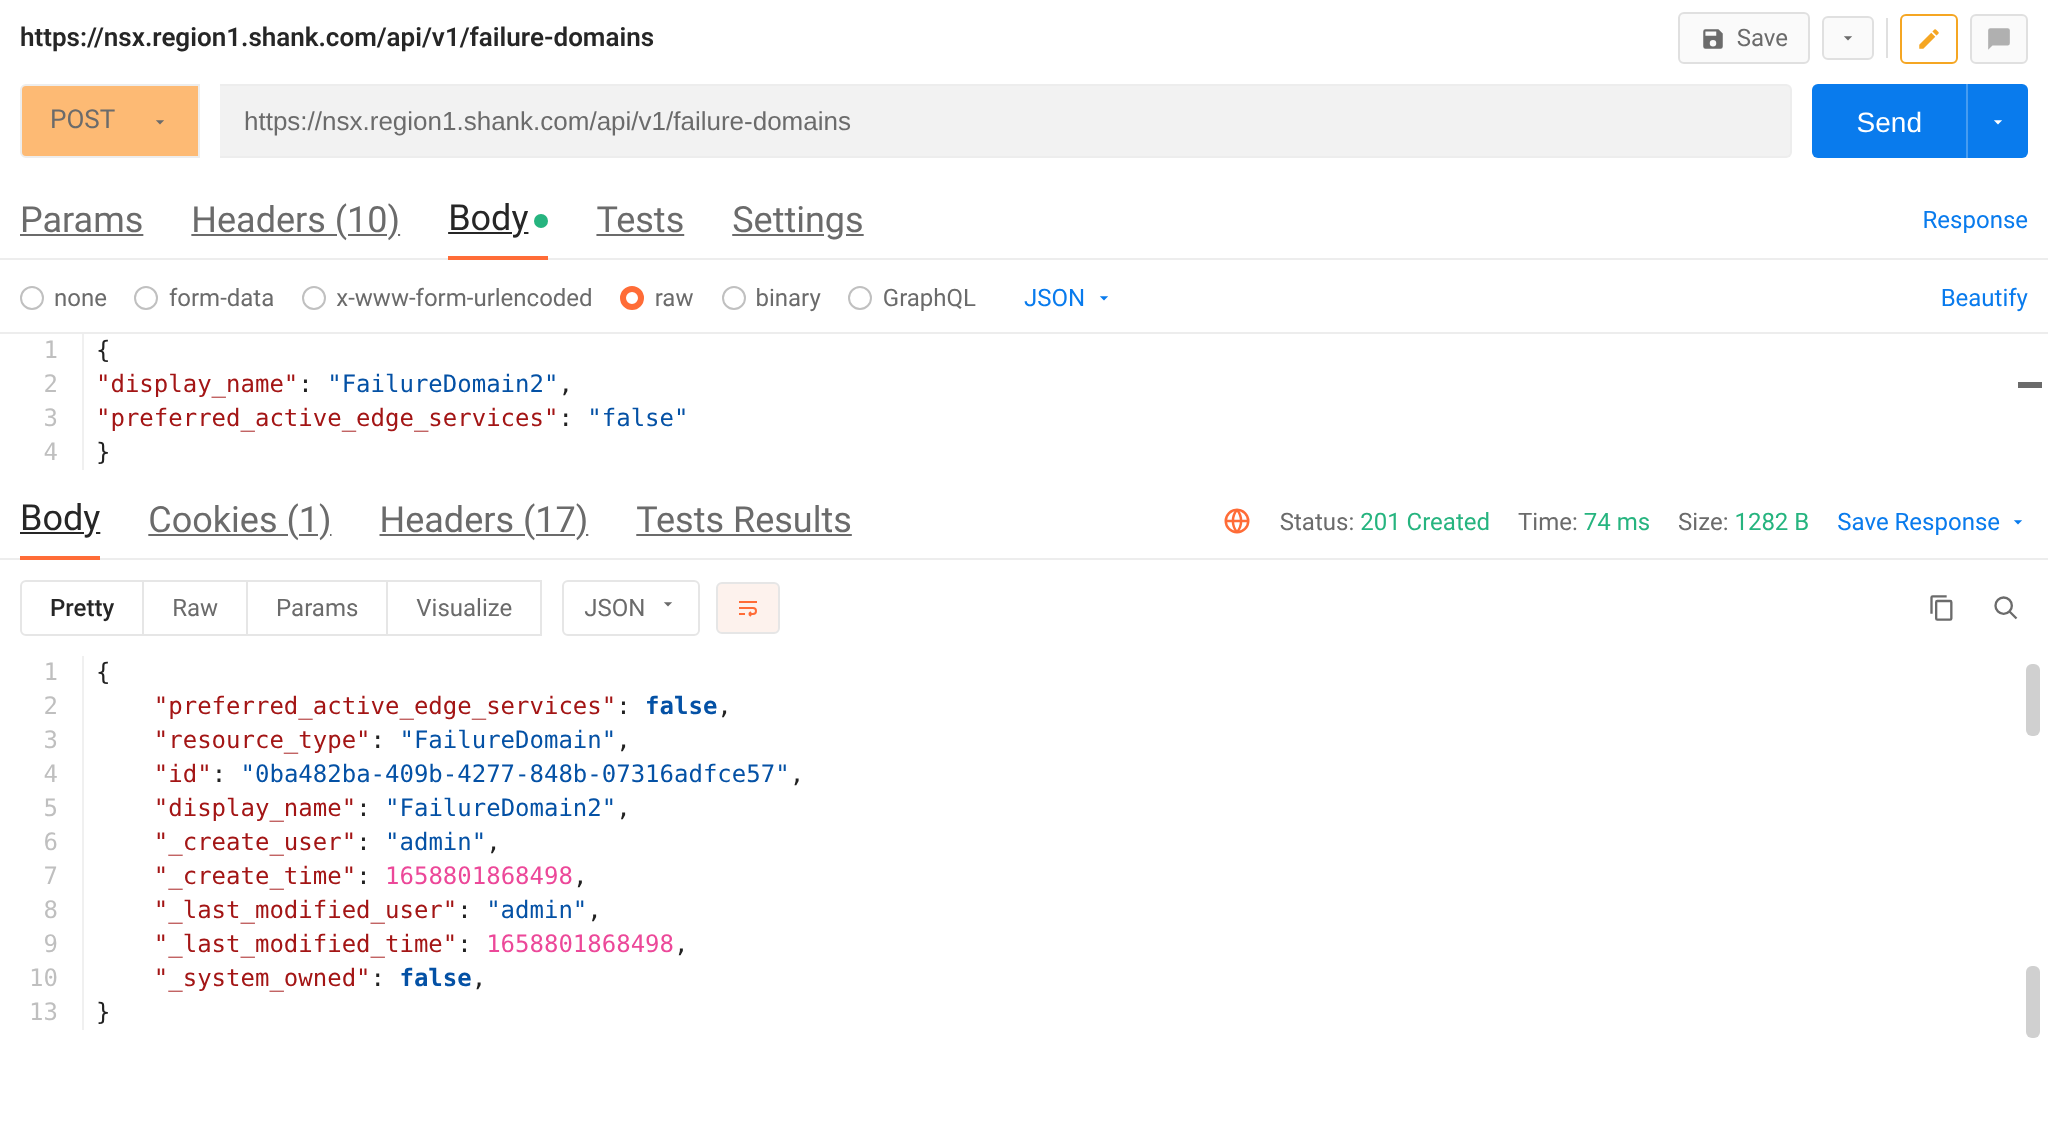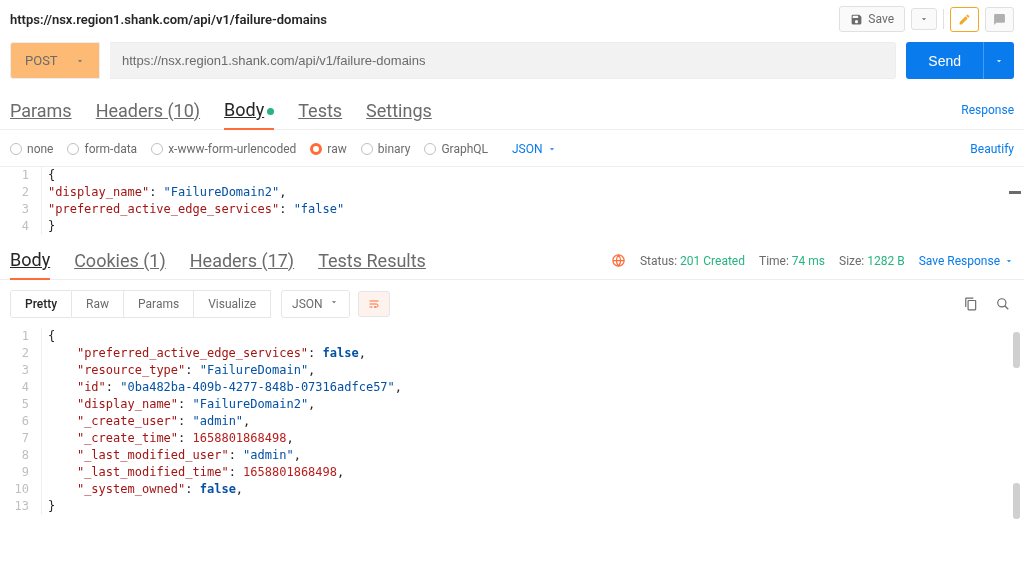--- a/index.html
+++ b/index.html
@@ -28,21 +28,21 @@
 .radio-dot { width: 12px; height: 12px; border-radius: 50%; border: 1px solid #c0c0c0; background: #fff; display: inline-block; }
 .radio.selected .radio-dot { border: 3px solid #ff6c37; width: 12px; height: 12px; }
 .json-dd { color: #097bed; display: inline-flex; align-items: center; gap: 4px; cursor: pointer; margin-left: 10px; }
 .code-area { border-top: 1px solid #ededed; position: relative; font-family: ui-monospace, SFMono-Regular, Menlo, Consolas, monospace; font-size: 12px; }
 .code-line { display: flex; }
 .gutter { width: 42px; text-align: right; padding-right: 12px; color: #bfbfbf; user-select: none; line-height: 17px; border-right: 1px solid #f0f0f0; }
 .code { padding-left: 6px; line-height: 17px; white-space: pre; }
 .tok-key { color: #a31515; }
 .tok-str { color: #0451a5; }
 .tok-kw { color: #0451a5; font-weight: 600; }
-.tok-num { color: #b91c1c; }
+.tok-num { color: #ec4899; }
 .mini-mark { position: absolute; right: 3px; top: 24px; width: 12px; height: 3px; background: #6b6b6b; }
 .resp-tabs { display: flex; gap: 24px; padding: 0 10px; border-bottom: 1px solid #ededed; align-items: center; margin-top: 6px; }
 .resp-meta { margin-left: auto; display: flex; gap: 14px; align-items: flex-end; font-size: 12px; }
 .meta-lbl { color: #6b6b6b; }
 .meta-val { color: #26b47f; }
 .globe { color: #ff6c37; }
 .save-resp { color: #097bed; cursor: pointer; display: inline-flex; gap: 4px; align-items: center; }
 .view-row { display: flex; gap: 0; padding: 10px 10px; align-items: center; }
 .seg { border: 1px solid #e6e6e6; padding: 6px 14px; font-size: 12px; color: #6b6b6b; background: #fff; cursor: pointer; }
 .seg:first-child { border-radius: 3px 0 0 3px; }

